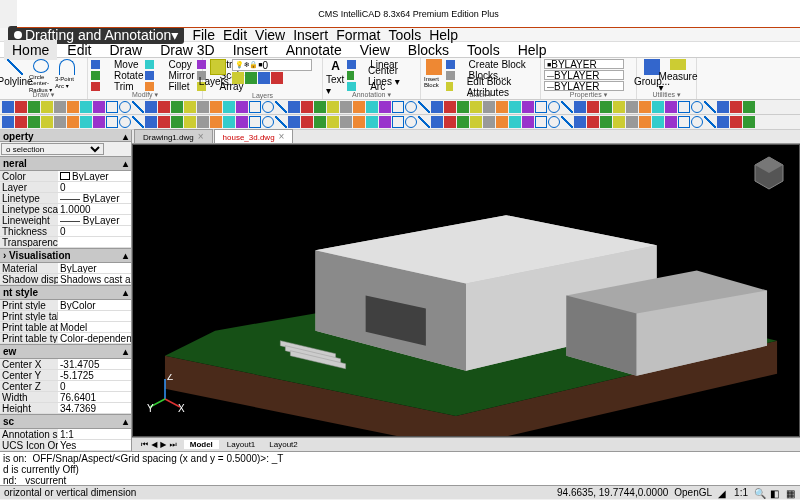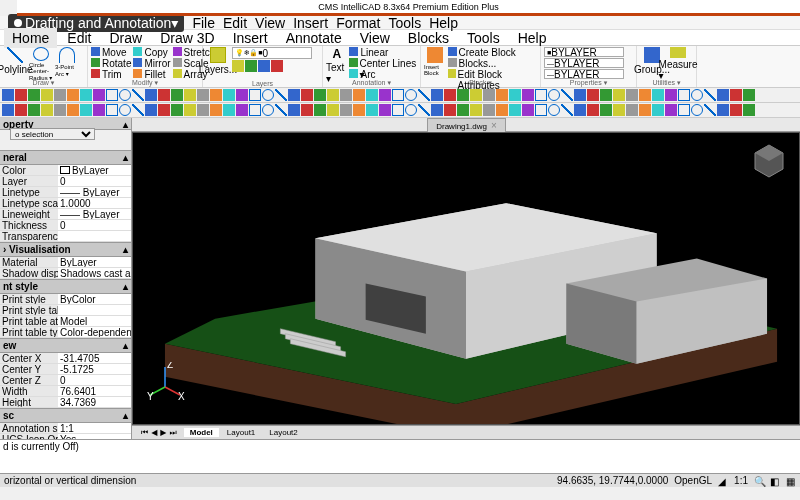--- a/index.html
+++ b/index.html
@@ -1,49 +1,49 @@
 <!DOCTYPE html>
 <html><head>
 <meta charset="utf-8">
 <style>
 * { margin:0; padding:0; box-sizing:border-box; font-family:"Segoe UI",Arial,sans-serif; font-size:10px; }
 body { width:800px; height:500px; background:#f0f0f0; overflow:hidden; position:relative; }
-.titlebar { height:16px; background:#fff; border-bottom:3px solid #c2410c; display:flex; align-items:center; justify-content:center; position:relative;margin-left:17px; }
+.titlebar { height:28px; background:#fff; border-bottom:1px solid #c2410c; display:flex; align-items:center; justify-content:center; position:relative;margin-left:17px; }
 .title-text { font-size:9px; color:#000; }
 .menubar { height:14px; background:#f5f5f5; border-bottom:1px solid #ddd; display:flex; align-items:center; padding-left:4px; gap:8px; }
 .menubar span { font-size:14px; cursor:default; }
 .ribbon-tabs { height:16px; background:#fff; display:flex; align-items:center; padding-left:4px; gap:2px; border-bottom:1px solid #ccc; }
 .ribbon-tab { padding:2px 8px; font-size:14px; cursor:pointer; }
 .ribbon-tab.active { background:#e8e8e8; }
 .workspace-pill { background:#333; color:#fff; padding:1px 6px; border-radius:3px; font-size:8px; margin-left:4px; display:flex; align-items:center; }
 .ws-icon { width:8px; height:8px; background:#fff; border-radius:50%; margin-right:3px; display:inline-block; }
 .ribbon { height:42px; background:#f8f8f8; border-bottom:1px solid #ccc; display:flex; }
 .ribbon-group { border-right:1px solid #ddd; padding:1px 3px; display:flex; flex-direction:column; position:relative; }
 .ribbon-group-label { font-size:7px; color:#666; text-align:center; position:absolute; bottom:0; left:0; right:0; }
 .ribbon-content { display:flex; gap:2px; height:34px; }
 .big-btn { width:24px; display:flex; flex-direction:column; align-items:center; font-size:7px; gap:1px; cursor:pointer; }
 .big-btn .ico { width:16px; height:16px; }
 .small-grid { display:flex; flex-direction:column; gap:0; }
-.small-btn { display:flex; align-items:flex-start; gap:2px; font-size:7px; height:11px; cursor:pointer; }
+.small-btn { display:flex; align-items:center; gap:14px; font-size:7px; height:11px; cursor:pointer; }
 .small-btn .ico { width:9px; height:9px; }
 .layer-combo { width:80px; height:12px; border:1px solid #aaa; background:#fff; font-size:7px; padding:0 2px; display:flex; align-items:center; }
 .prop-combo { width:80px; height:10px; border:1px solid #aaa; background:#fff; font-size:7px; padding:0 2px; margin-bottom:1px; display:flex; align-items:center; }
 .toolbar-row { height:15px; background:#f0f0f0; border-bottom:1px solid #ccc; display:flex; align-items:center; padding:0 2px; gap:1px; overflow:hidden; }
 .tb-ico { width:12px; height:12px; cursor:pointer; flex-shrink:0; }
 .main { display:flex; height:321px; }
 .prop-panel { width:132px; background:#efefef; border-right:1px solid #999; display:flex; flex-direction:column; overflow:hidden; }
 .prop-header { height:12px; background:#d0d0d0; font-size:8px; padding:1px 3px; font-weight:bold; border-bottom:1px solid #999; display:flex; justify-content:space-between; }
-.prop-selector { height:14px; padding:10px; display:flex; gap:1px;align-items:flex-end; }
+.prop-selector { height:14px; padding:1px; display:flex; gap:1px;align-items:flex-end; }
 .prop-selector select { flex:1; font-size:8px; height:12px; border:1px solid #999; }
 .prop-section { background:#c8c8c8; font-size:8px; padding:1px 3px; font-weight:bold; border-top:1px solid #999; border-bottom:1px solid #999; display:flex; justify-content:space-between; }
 .prop-row { display:flex; height:11px; font-size:8px; border-bottom:1px solid #ddd; }
 .prop-row .k { width:58px; padding:0 2px; background:#e8e8e8; overflow:hidden; white-space:nowrap; }
 .prop-row .v { flex:1; padding:0 2px; background:#fff; overflow:hidden; white-space:nowrap; }
 .canvas-area { flex:1; display:flex; flex-direction:column; background:#333; }
-.doc-tabs { height:14px; background:#e8e8e8; display:flex; align-items:center; border-bottom:1px solid #999; padding-left:2px;flex-direction:column; }
+.doc-tabs { height:14px; background:#e8e8e8; display:flex; align-items:center; border-bottom:1px solid #999; padding-left:2px; }
 .doc-tab { padding:1px 8px; font-size:8px; background:#d0d0d0; margin-right:1px; cursor:pointer; border:1px solid #999; }
 .doc-tab.active { background:#fff; color:#c00; }
 .doc-tab .x { margin-left:4px; color:#888; }
 .viewport { flex:1; background:#000; position:relative; overflow:hidden; border:1px solid #555; }
 .ucs-axis { position:absolute; left:12px; bottom:22px; width:40px; height:40px; }
 .view-cube { position:absolute; right:10px; top:8px; width:40px; height:40px; }
 .layout-tabs { height:14px; background:#e0e0e0; display:flex; align-items:center; padding-left:8px; gap:2px; border-top:1px solid #999; }
 .layout-nav { display:flex; gap:1px; margin-right:4px; }
 .layout-nav span { font-size:8px; cursor:pointer; padding:0 1px; }
 .layout-tab { padding:0 6px; font-size:8px; cursor:pointer; }
@@ -537,21 +537,23 @@
         <span>⏭</span>
       </div>
       <span class="layout-tab active">Model</span>
       <span class="layout-tab">Layout1</span>
       <span class="layout-tab">Layout2</span>
     </div>
   </div>
 </div>
 
 <div class="cmdline">
+  <div>is on:  OFF/Snap/Aspect/&lt;Grid spacing (x and y = 0.5000)&gt;: _T</div>
   <div>d is currently Off)</div>
+  <div>nd: _vscurrent</div>
 
 </div>
 
 <div class="statusbar">
   <span>orizontal or vertical dimension</span>
   <div class="status-right">
     <span>94.6635, 19.7744,0.0000</span>
     <span>OpenGL</span>
     <span class="status-ico">◢</span>
     <span>1:1</span>

